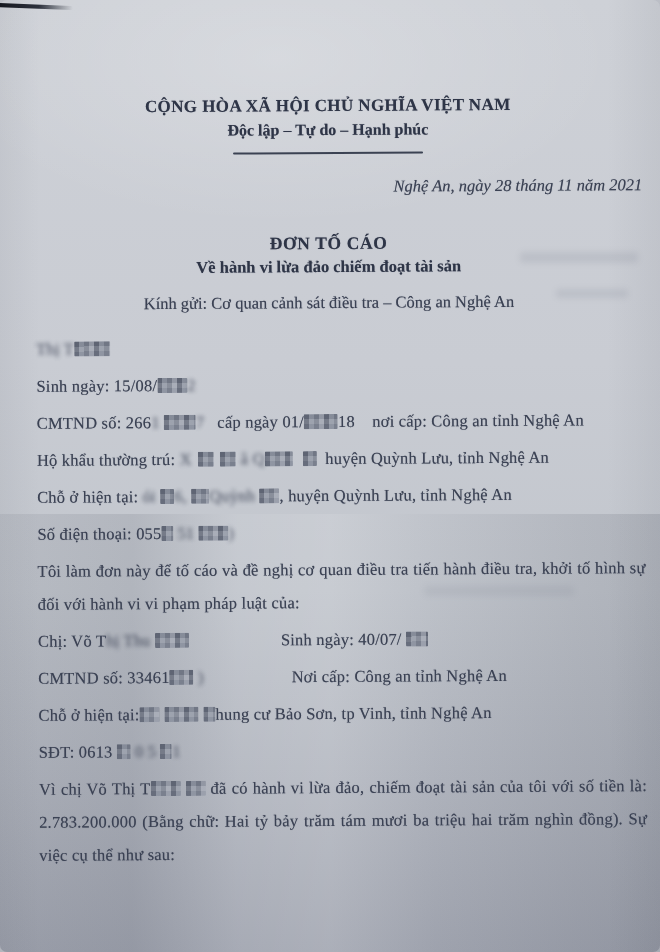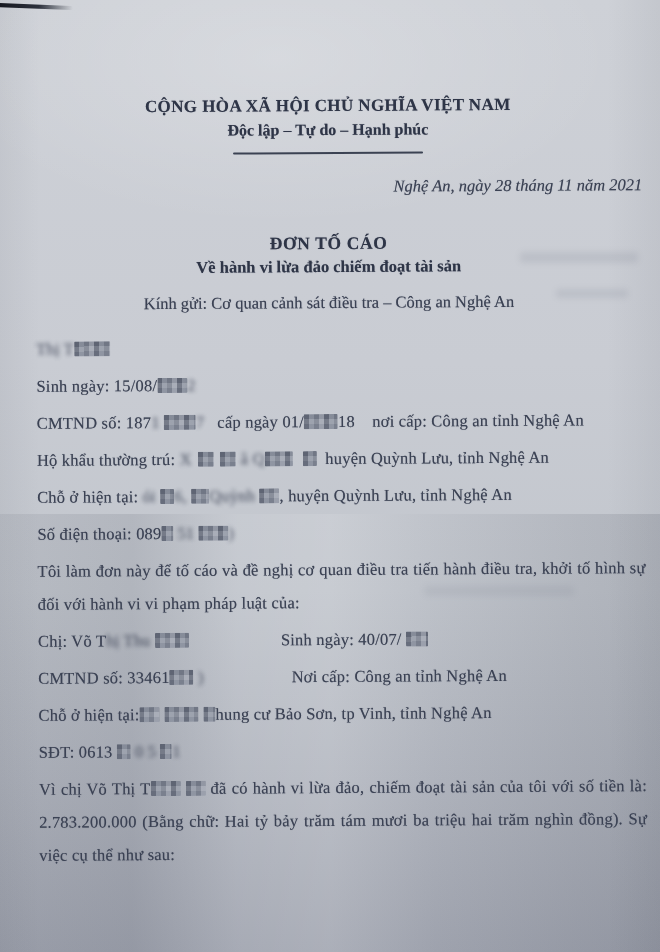--- a/index.html
+++ b/index.html
@@ -7,20 +7,21 @@
     width:660px;height:952px;overflow:hidden;position:relative;
     background:#c5c8cf;
     font-family:"Liberation Serif","DejaVu Serif",serif;
     color:#3b4254;
   }
   .photo{
     position:absolute;inset:0;
     background:
       radial-gradient(ellipse 520px 260px at 42% 6%, rgba(255,255,255,.20), rgba(255,255,255,0) 65%),
       linear-gradient(180deg,#ced1d7 0%,#c9ccd3 38%,#c2c6cd 62%,#b3b7c0 82%,#a2a6b1 100%);
+    border-radius: 7px;
   }
   .fold-shading{
     position:absolute;left:0;right:0;bottom:0;height:46%;
     background:linear-gradient(90deg,
       rgba(38,43,58,.07) 0%, rgba(38,43,58,.11) 20%,
       rgba(255,255,255,.05) 36%, rgba(255,255,255,.10) 50%,
       rgba(38,43,58,.03) 66%, rgba(38,43,58,.10) 88%, rgba(38,43,58,.13) 100%);
   }
   .edge-shading{
     position:absolute;inset:0;
@@ -90,24 +91,24 @@
     <div class="doc-title">
       <div class="t1">ĐƠN TỐ CÁO</div>
       <div class="t2">Về hành vi lừa đảo chiếm đoạt tài sản</div>
     </div>
 
     <div class="recipient">Kính gửi: Cơ quan cảnh sát điều tra – Công an Nghệ An</div>
 
     <div class="doc-body">
         <div class="line"><span class="seg-blur">Thị T</span><span class="seg-redact" style="width: 36px;"></span></div>
         <div class="line"><span class="seg-text">Sinh ngày: 15/08/</span><span class="seg-redact" style="width: 30px;"></span><span class="seg-blur">2</span></div>
-        <div class="line"><span class="seg-text">CMTND số: 187</span><span class="seg-blur">1 </span><span class="seg-redact" style="width: 32px;"></span><span class="seg-blur">7</span><span class="seg-text">   cấp ngày 01/</span><span class="seg-redact" style="width: 34px;"></span><span class="seg-text">18    nơi cấp: Công an tỉnh Nghệ An</span></div>
+        <div class="line"><span class="seg-text">CMTND số: 266</span><span class="seg-blur">1 </span><span class="seg-redact" style="width: 32px;"></span><span class="seg-blur">7</span><span class="seg-text">   cấp ngày 01/</span><span class="seg-redact" style="width: 34px;"></span><span class="seg-text">18    nơi cấp: Công an tỉnh Nghệ An</span></div>
         <div class="line"><span class="seg-text">Hộ khẩu thường trú: </span><span class="seg-blur">X</span><span class="seg-gap" style="width: 6px;"></span><span class="seg-redact" style="width: 16px;"></span><span class="seg-gap" style="width: 6px;"></span><span class="seg-redact" style="width: 16px;"></span><span class="seg-gap" style="width: 5px;"></span><span class="seg-blur">ã Q</span><span class="seg-redact" style="width: 28px;"></span><span class="seg-gap" style="width: 10px;"></span><span class="seg-redact" style="width: 14px;"></span><span class="seg-text">  huyện Quỳnh Lưu, tỉnh Nghệ An</span></div>
         <div class="line"><span class="seg-text">Chỗ ở hiện tại: </span><span class="seg-blur">ói </span><span class="seg-redact" style="width: 14px;"></span><span class="seg-blur">6, </span><span class="seg-redact" style="width: 18px;"></span><span class="seg-blur">Quỳnh </span><span class="seg-redact" style="width: 20px;"></span><span class="seg-text">, huyện Quỳnh Lưu, tỉnh Nghệ An</span></div>
-        <div class="line"><span class="seg-text">Số điện thoại: 089</span><span class="seg-redact" style="width: 12px;"></span><span class="seg-gap" style="width: 4px;"></span><span class="seg-blur">51</span><span class="seg-gap" style="width: 4px;"></span><span class="seg-redact" style="width: 30px;"></span><span class="seg-blur">)</span></div>
+        <div class="line"><span class="seg-text">Số điện thoại: 055</span><span class="seg-redact" style="width: 12px;"></span><span class="seg-gap" style="width: 4px;"></span><span class="seg-blur">51</span><span class="seg-gap" style="width: 4px;"></span><span class="seg-redact" style="width: 30px;"></span><span class="seg-blur">)</span></div>
         <p class="para"><span class="seg-text">Tôi làm đơn này để tố cáo và đề nghị cơ quan điều tra tiến hành điều tra, khởi tố hình sự đối với hành vi vi phạm pháp luật của:</span></p>
         <div class="line"><span class="seg-text">Chị: Võ T</span><span class="seg-blur">hị Thu </span><span class="seg-redact" style="width: 34px;"></span><span class="seg-gap" style="width: 92px;"></span><span class="seg-text">Sinh ngày: 40/07/</span><span class="seg-gap" style="width: 4px;"></span><span class="seg-redact" style="width: 22px;"></span></div>
         <div class="line"><span class="seg-text">CMTND số: 33461</span><span class="seg-redact" style="width: 24px;"></span><span class="seg-blur"> )</span><span class="seg-gap" style="width: 88px;"></span><span class="seg-text">Nơi cấp: Công an tỉnh Nghệ An</span></div>
         <div class="line"><span class="seg-text">Chỗ ở hiện tại:</span><span class="seg-redact" style="width: 20px;"></span><span class="seg-gap" style="width: 5px;"></span><span class="seg-redact" style="width: 34px;"></span><span class="seg-gap" style="width: 5px;"></span><span class="seg-redact" style="width: 12px;"></span><span class="seg-text">hung cư Bảo Sơn, tp Vinh, tỉnh Nghệ An</span></div>
         <div class="line"><span class="seg-text">SĐT: 0613 </span><span class="seg-redact" style="width: 14px;"></span><span class="seg-gap" style="width: 4px;"></span><span class="seg-blur">0 5</span><span class="seg-gap" style="width: 4px;"></span><span class="seg-redact" style="width: 12px;"></span><span class="seg-blur">1</span></div>
         <p class="para"><span class="seg-text">Vì chị Võ Thị T</span><span class="seg-redact" style="width: 30px;"></span><span class="seg-gap" style="width: 5px;"></span><span class="seg-redact" style="width: 20px;"></span><span class="seg-text"> đã có hành vi lừa đảo, chiếm đoạt tài sản của tôi với số tiền là: 2.783.200.000 (Bằng chữ: Hai tỷ bảy trăm tám mươi ba triệu hai trăm nghìn đồng). Sự việc cụ thể như sau:</span></p>
       </div>
   </div>
 </div>
 

